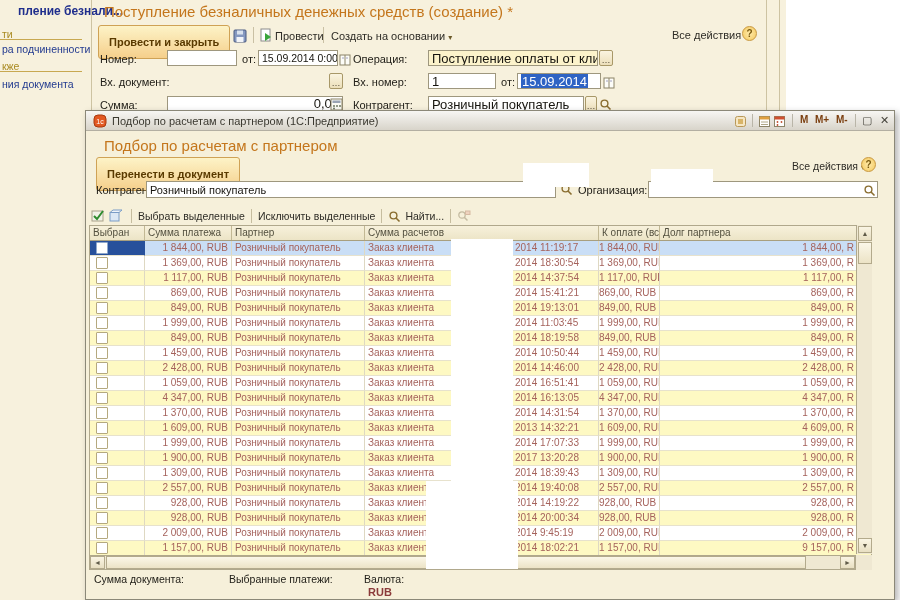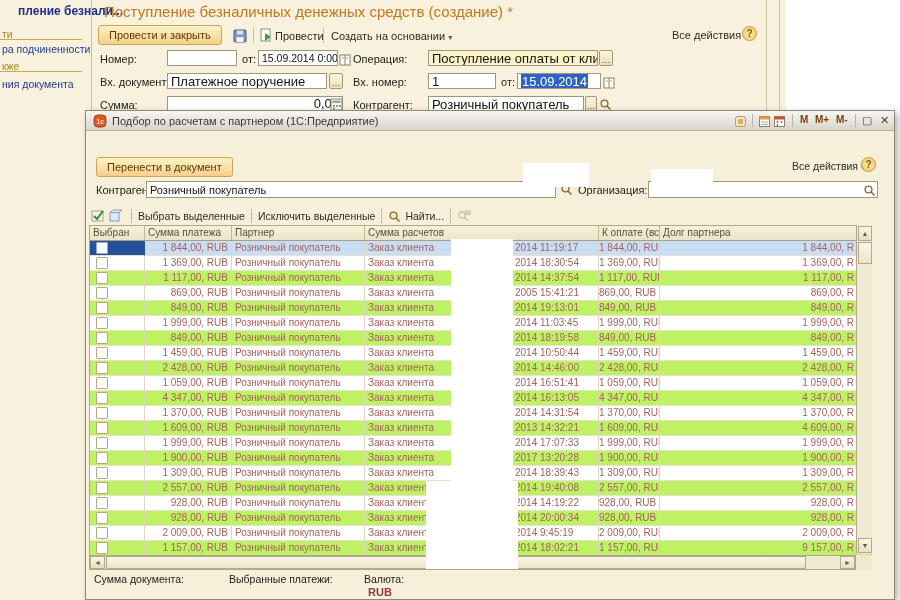--- a/index.html
+++ b/index.html
@@ -7,21 +7,21 @@
   .stage{position:relative;width:900px;height:600px;}
   
   .bgwin{position:absolute;left:0;top:0;width:900px;height:600px;background:#f7f1dd;}
   .white-corner{position:absolute;left:786px;top:0;width:114px;height:600px;background:#ffffff;}
   .vline{position:absolute;top:0;height:110px;width:1px;background:#cdc3a2;}
   .sidebar-sep{position:absolute;left:0;height:1px;background:#c8a850;}
   .sb-title{position:absolute;left:18px;top:4px;font-size:12px;font-weight:bold;color:#1f2e8c;white-space:nowrap;}
   .sb-section{position:absolute;left:2px;font-size:10.5px;color:#a98a21;white-space:nowrap;}
   .sb-link{position:absolute;left:2px;font-size:10.5px;color:#223a8f;white-space:nowrap;cursor:pointer;}
   .doc-title{position:absolute;left:104px;top:3px;font-size:15px;color:#c4761c;white-space:nowrap;}
-  .btn-main{position:absolute;display:flex;align-items:center;justify-content:center;height:20px;padding:9px 10px;background:linear-gradient(#fdf3c7,#f5cf8b);border:1px solid #cfa255;border-radius:3px;font-size:11px;font-weight:normal;color:#5a3a00;box-sizing:border-box;cursor:pointer;white-space:nowrap;}
+  .btn-main{position:absolute;display:flex;align-items:center;justify-content:center;height:20px;padding:16px 10px;background:linear-gradient(#fdf3c7,#f5cf8b);border:1px solid #cfa255;border-radius:3px;font-size:11px;font-weight:bold;color:#5a3a00;box-sizing:border-box;cursor:pointer;white-space:nowrap;}
   .tb-item{position:absolute;font-size:11px;color:#2e2c26;white-space:nowrap;cursor:pointer;}
   .tb-sep{position:absolute;width:1px;height:16px;background:#c9c0a4;}
   .all-actions{position:absolute;font-size:11px;color:#2e2c26;white-space:nowrap;cursor:pointer;}
   .caret{font-size:8px;color:#6b5a2a;}
   .help-btn{position:absolute;width:15px;height:15px;border-radius:50%;background:radial-gradient(#ffe9a8,#f3c95f);border:1px solid #c9983f;color:#7a5a10;font-size:10px;font-weight:bold;display:flex;align-items:center;justify-content:center;cursor:pointer;box-sizing:border-box;}
   .flabel{position:absolute;font-size:11px;color:#23211a;white-space:nowrap;}
   .field{position:absolute;height:16px;background:#fff;border:1px solid #9e977e;box-sizing:border-box;font-size:13px;color:#16140e;display:flex;align-items:center;padding:0 3px;white-space:nowrap;overflow:hidden;}
   .field.yellow{background:#fcf3cb;}
   .field.num{justify-content:flex-end;}
   .field.req{border-bottom:2px solid #f0a9a0;}
@@ -41,21 +41,21 @@
   .dlg-toolbar .sep{width:1px;height:14px;background:#c6bd9f;margin:0 6px;}
   .dlg-toolbar .txt{font-size:10.5px;color:#2e2c26;white-space:nowrap;cursor:pointer;}
   .dlg-toolbar .ic{width:14px;height:14px;margin-right:3px;cursor:pointer;}
   .faded{opacity:.45;}
   
   .ptable{position:absolute;left:3px;top:114px;width:783px;background:#fff;border:1px solid #b0a88c;box-sizing:border-box;}
   .thead{display:flex;height:14px;background:linear-gradient(#f7f1db,#ece4c6);border-bottom:1px solid #a89f7f;}
   .th{font-size:10px;color:#53503f;padding:1px 0 0 3px;box-sizing:border-box;border-right:1px solid #c2b894;white-space:nowrap;overflow:hidden;}
   .tbody{height:315px;overflow:hidden;}
   .trow{display:flex;height:15px;background:#fff;cursor:pointer;}
-  .trow.alt{background:#bef264;}
+  .trow.alt{background:#fef9c3;}
   .trow.sel{background:#c9def6;}
   .td{box-sizing:border-box;border-right:1px solid #ded8c2;border-bottom:1px solid #e7e2cd;font-size:10px;color:#a5625c;white-space:nowrap;overflow:hidden;padding:1px 0 0 3px;line-height:12px;}
   .c0{width:55px;}.c1{width:87px;}.c2{width:133px;}.c3{width:234px;position:relative;}.c4{width:61px;}.c5{width:197px;}
   .td.num{text-align:right;padding-right:3px;padding-left:0;}
   .chk-cell{display:flex;align-items:center;padding-top:0;}
   .chk{width:10px;height:10px;margin-left:3px;background:#fff;border:1px solid #b5a97f;border-radius:1px;box-sizing:content-box;}
   .trow.sel .chk-cell{background:#27509b;border-right-color:#27509b;}
   .trow.sel .chk{border-color:#8fa8cc;}
   .obj-date{position:absolute;left:150px;top:1px;}
   
@@ -130,23 +130,20 @@
           <line x1="7" y1="4" x2="9" y2="4" stroke="#a0a0c0"></line>
         </svg>
     </div>
     <div class="flabel" style="left:353px;top:53px;">Операция:</div>
     <div class="field yellow" style="left:428px;top:50px;width:170px;">
         <span>Поступление оплаты от клиента</span>
       </div>
     <div class="dots-btn" style="left:599px;top:50px;">…</div>
 
     <div class="flabel" style="left:100px;top:76px;">Вх. документ:</div>
-    <div class="field" style="left:167px;top:73px;width:160px;">
-        <span>Платежное поручение</span>
-      </div>
     <div class="dots-btn" style="left:329px;top:73px;">…</div>
     <div class="flabel" style="left:353px;top:76px;">Вх. номер:</div>
     <div class="field" style="left:428px;top:73px;width:68px;">
         <span>1</span>
       </div>
     <div class="flabel" style="left:501px;top:76px;">от:</div>
     <div class="field" style="left:517px;top:73px;width:84px;">
         <span class="sel-text">15.09.2014</span>
       </div>
     <div class="mini-icon" style="left:603px;top:75px;">
@@ -225,20 +222,21 @@
       </div>
       <div class="t-div" style="left:706px;"></div>
       <div class="t-scale" style="left:714px;">М</div>
       <div class="t-scale" style="left:729px;">М+</div>
       <div class="t-scale" style="left:750px;">М-</div>
       <div class="t-div" style="left:769px;"></div>
       <div class="t-win" style="left:776px;">▢</div>
       <div class="t-win" style="left:794px;">✕</div>
     </div>
 
+    <div class="dlg-heading">Подбор по расчетам с партнером</div>
     <div class="btn-main" style="left:10px;top:46px;height:19px;">Перенести в документ</div>
     <div class="all-actions" style="left:706px;top:49px;font-size:10.5px;"><span>Все действия</span> <span class="caret">▾</span></div>
     <div class="help-btn" style="left:775px;top:46px;">?</div>
 
     <div class="flabel" style="left:10px;top:73px;">Контрагент:</div>
     <div class="dlg-field" style="left:60px;top:70px;width:410px;">
         <span>Розничный покупатель</span>
       </div>
     <div class="q-btn" style="left:473px;top:71px;">
       <svg width="13" height="13">
@@ -329,21 +327,21 @@
             <div class="td c3"><span>Заказ клиента</span><span class="obj-date">2014 14:37:54</span></div>
             <div class="td c4 num">1 117,00, RUB</div>
             <div class="td c5 num" style="border-right: none;">1 117,00, R</div>
           </div>
           <div class="trow">
             <div class="td c0 chk-cell">
               <div class="chk"></div>
             </div>
             <div class="td c1 num">869,00, RUB</div>
             <div class="td c2">Розничный покупатель</div>
-            <div class="td c3"><span>Заказ клиента</span><span class="obj-date">2005 15:41:21</span></div>
+            <div class="td c3"><span>Заказ клиента</span><span class="obj-date">2014 15:41:21</span></div>
             <div class="td c4 num">869,00, RUB</div>
             <div class="td c5 num" style="border-right: none;">869,00, R</div>
           </div>
           <div class="trow alt">
             <div class="td c0 chk-cell">
               <div class="chk"></div>
             </div>
             <div class="td c1 num">849,00, RUB</div>
             <div class="td c2">Розничный покупатель</div>
             <div class="td c3"><span>Заказ клиента</span><span class="obj-date">2014 19:13:01</span></div>

